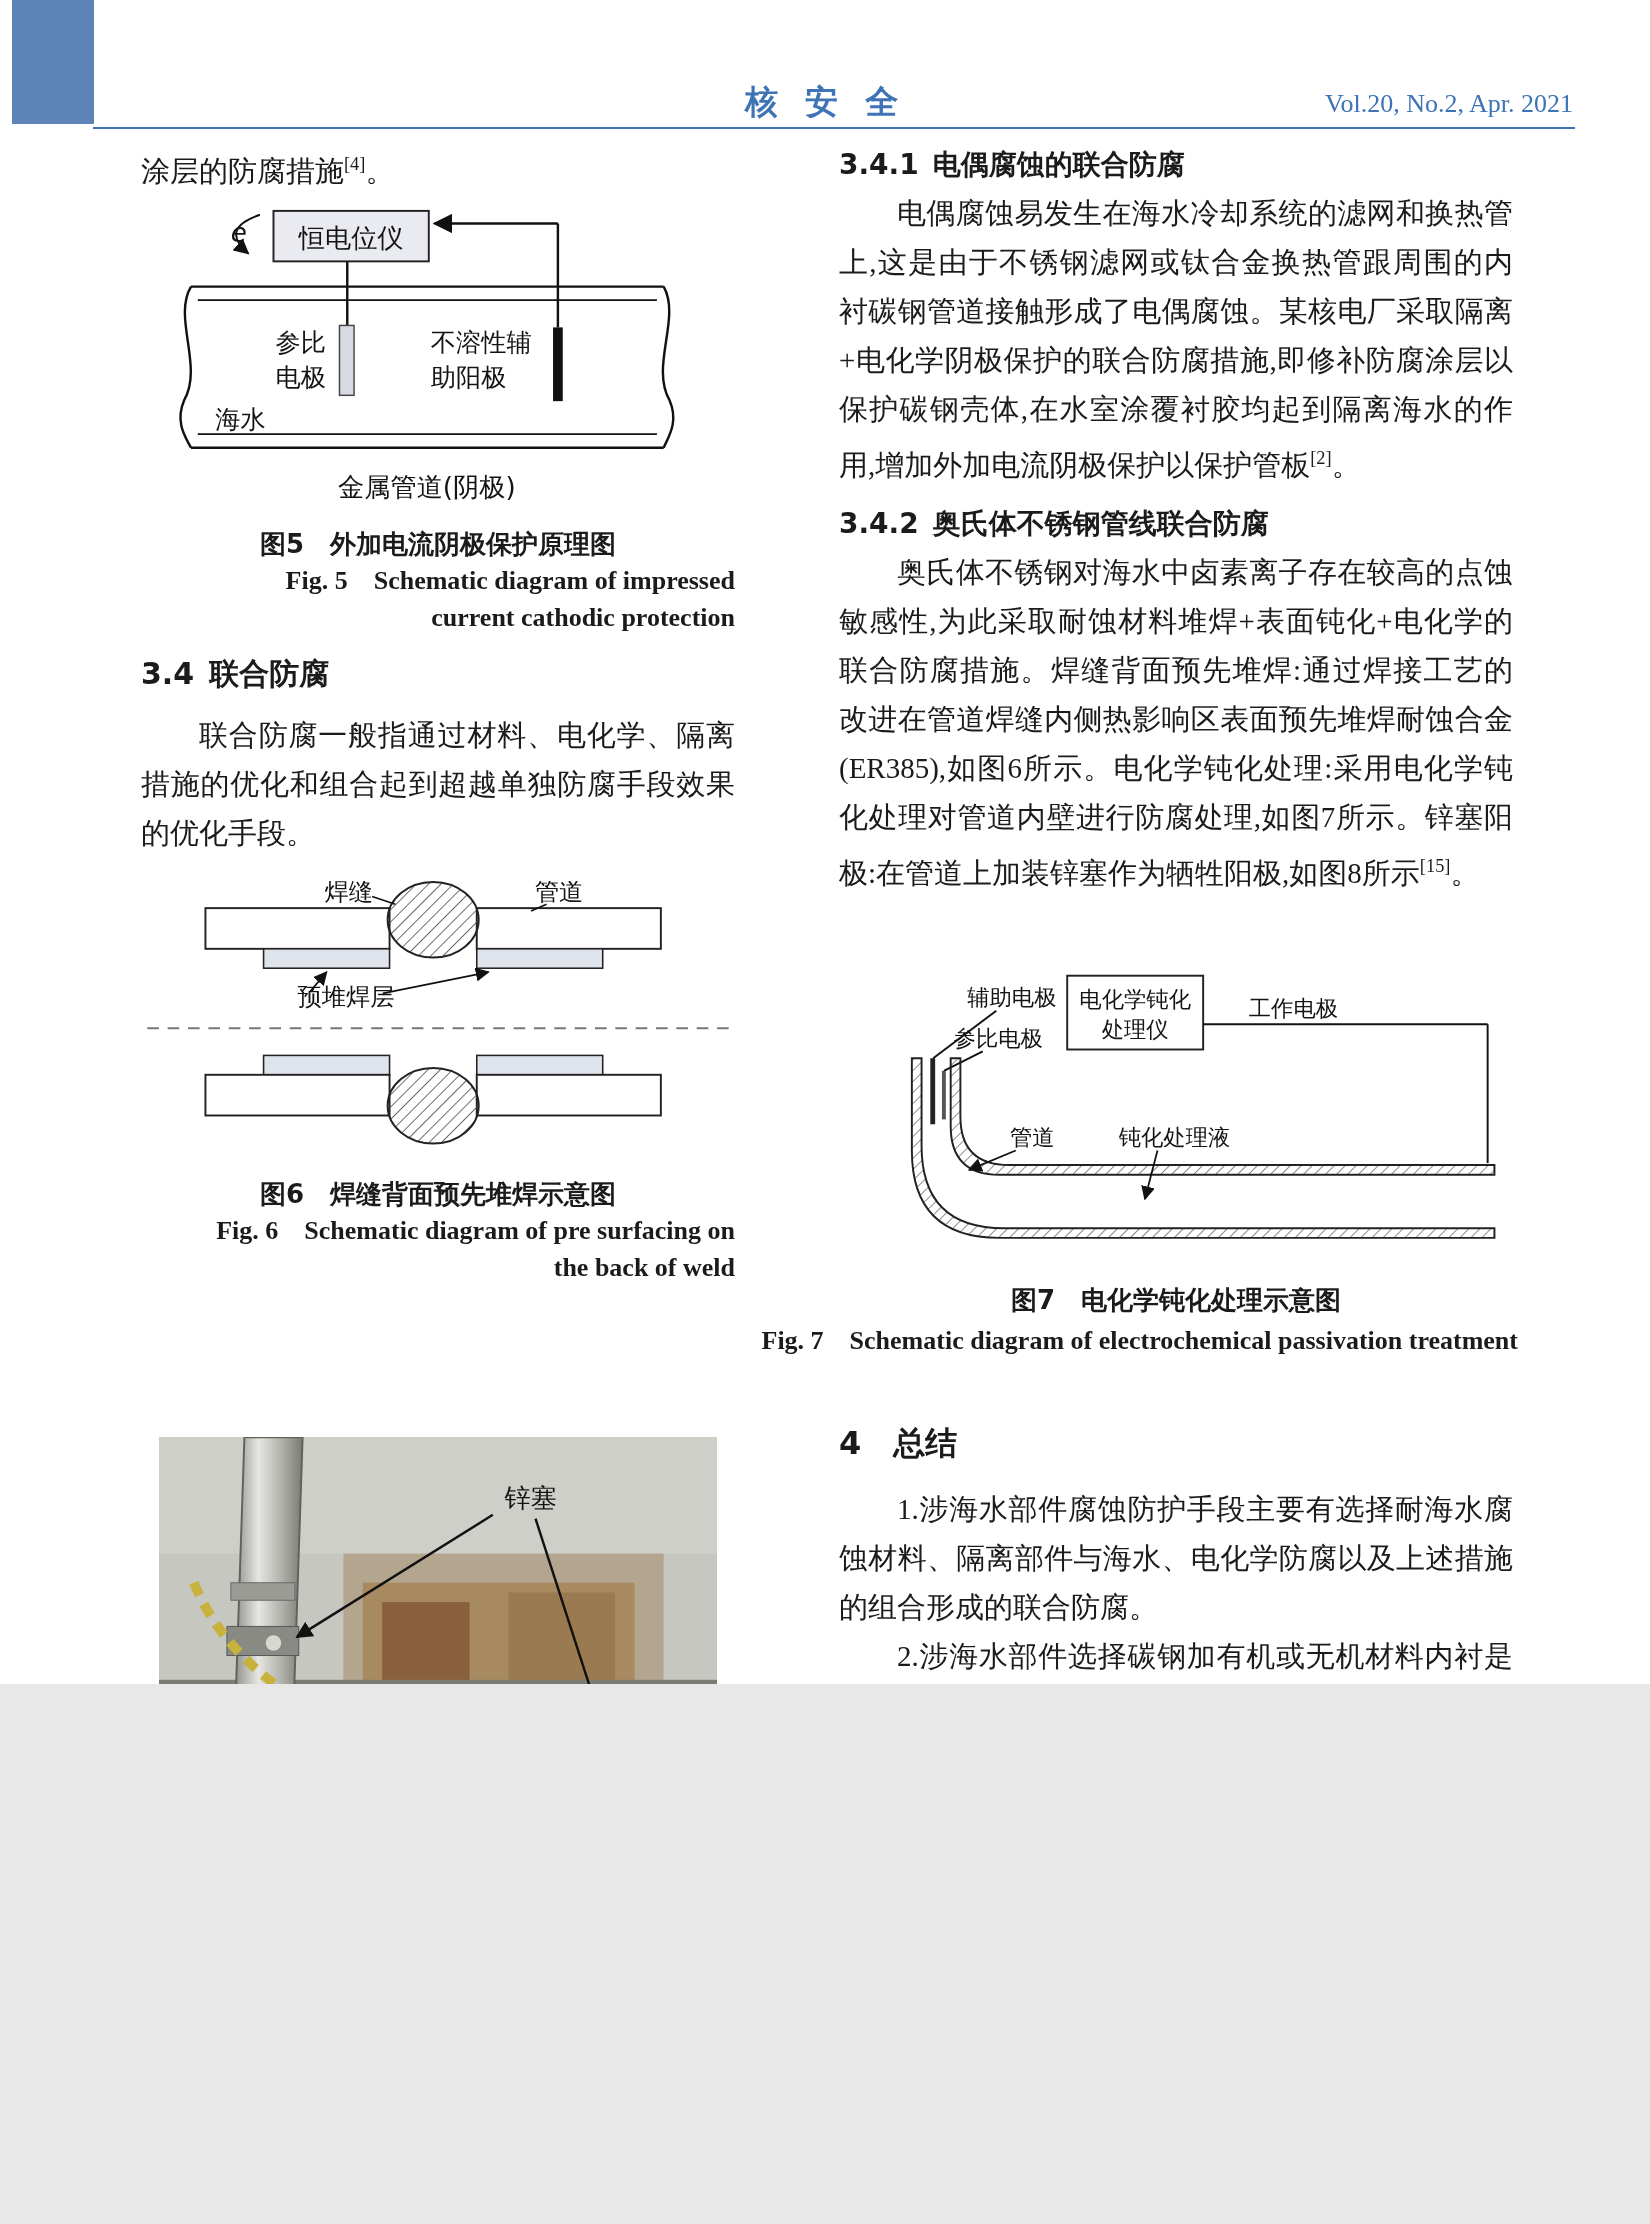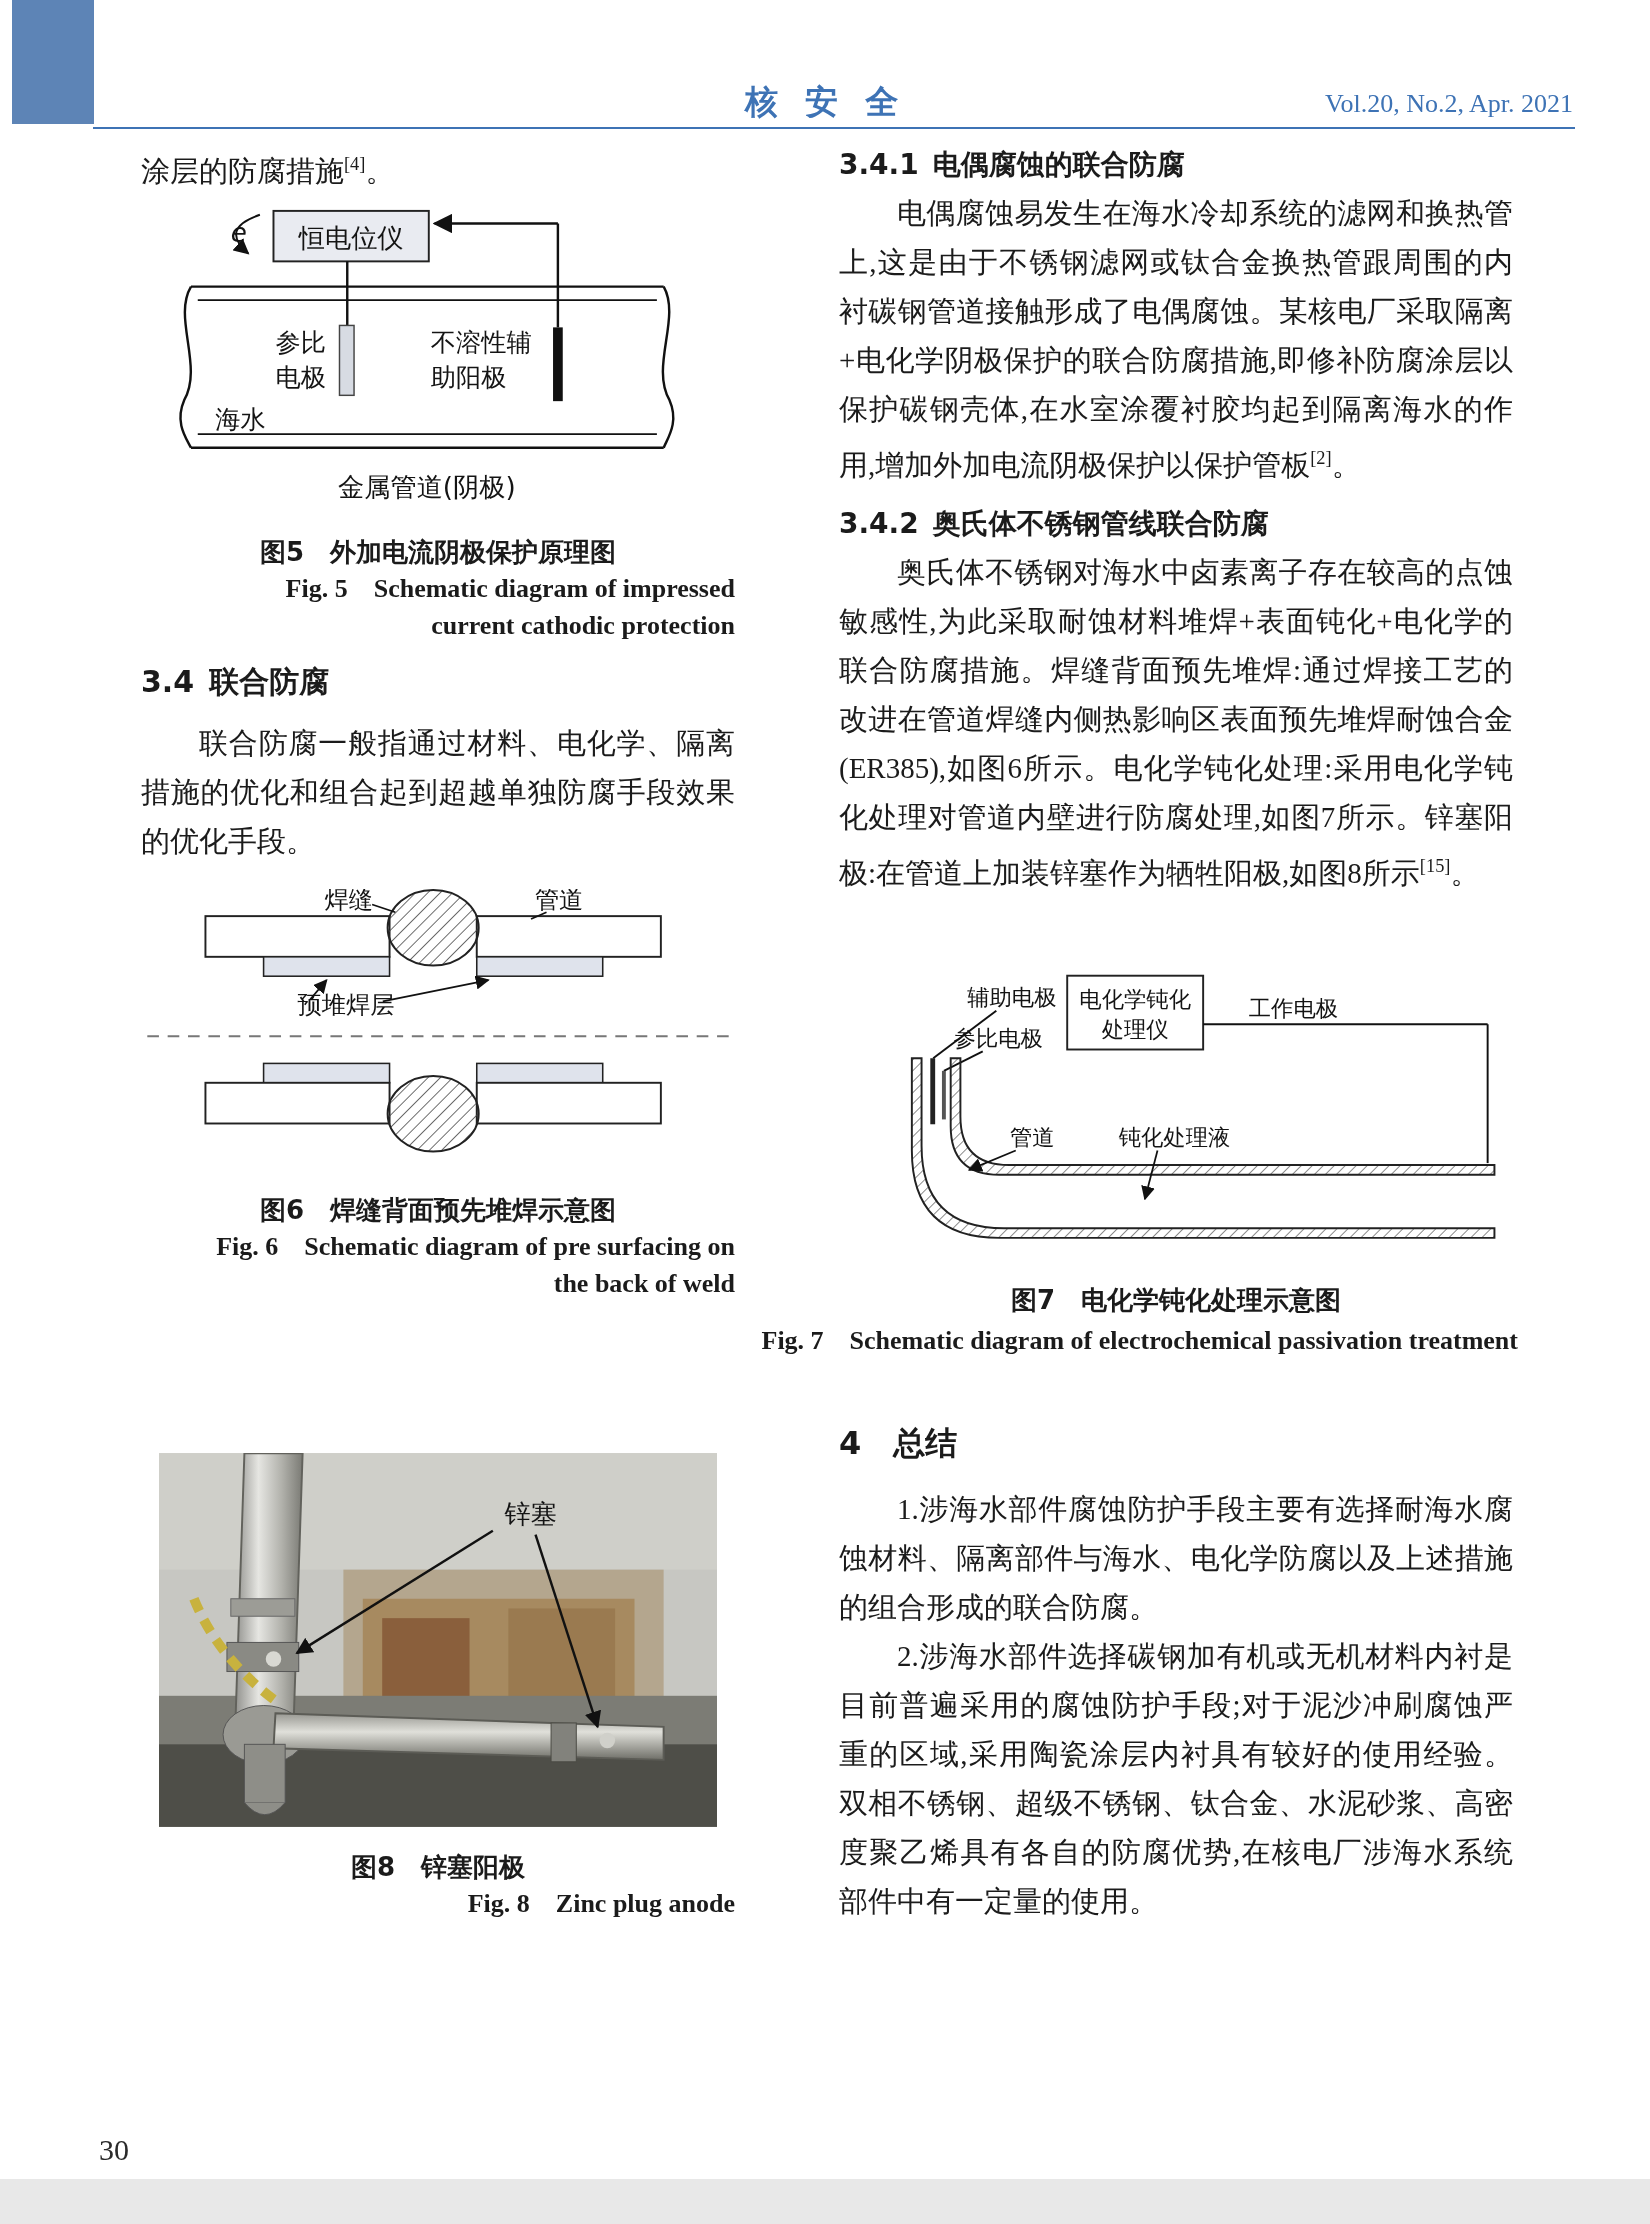--- a/index.html
+++ b/index.html
@@ -1,37 +1,37 @@
 <!DOCTYPE html>
 <html><head>
 <meta charset="utf-8">
 <style>
   *{margin:0;padding:0;box-sizing:border-box}
   html,body{background:#e8e8e8}
-  .page{position:relative;width:1651px;height:2179px;background:#ffffff;margin:0 auto;overflow:hidden;
+  .page{position:relative;width:1651px;height:1684px;background:#ffffff;margin:0 auto;overflow:hidden;
     font-family:"Liberation Serif","DejaVu Serif",serif;color:#1b1b1b}
   .corner-rect{position:absolute;left:11.6px;top:0;width:82px;height:124px;background:#5d84b6}
   .journal-title{position:absolute;left:0;right:0;top:80px;text-align:center;
     font-family:"DejaVu Sans","Liberation Sans",sans-serif;font-weight:bold;
     font-size:33px;letter-spacing:7.8px;color:#3e73b5}
   .volume-info{position:absolute;right:78px;top:89px;font-size:26px;color:#3e73b5}
   .header-rule{position:absolute;left:93px;right:76px;top:127px;height:1.9px;background:#3e73b5}
   .col{position:absolute;top:140px}
   .col-left{left:141px;width:594px}
   .col-right{left:839px;width:674px}
   .body-text{font-size:29px;line-height:49px;text-align:justify;color:#1b1b1b}
   .ind{text-indent:2em}
   sup{font-size:18.4px}
   .h2{font-family:"DejaVu Sans","Liberation Sans",sans-serif;font-weight:bold;font-size:30px;line-height:47px;margin-top:14px}
   .h3{font-family:"DejaVu Sans","Liberation Sans",sans-serif;font-weight:bold;font-size:28px;line-height:49px}
   .h3.mt{margin-top:9.7px}
   .h1{font-family:"DejaVu Sans","Liberation Sans",sans-serif;font-weight:bold;font-size:32px;line-height:49px;margin-top:60px}
   .fig{text-align:center}
   .fig svg{display:block;margin:0 auto}
-  .cap-cn{font-family:"DejaVu Sans","Liberation Sans",sans-serif;font-weight:bold;font-size:26px;line-height:35px;text-align:center;margin-top:23px}
+  .cap-cn{font-family:"DejaVu Sans","Liberation Sans",sans-serif;font-weight:bold;font-size:26px;line-height:35px;text-align:center;margin-top:15px}
   .cap-en{font-family:"Liberation Serif","DejaVu Serif",serif;font-weight:bold;font-size:26px;line-height:37px;text-align:right}
   .fig5-wrap{margin-top:5.8px}
   .s34-body{margin-top:14px}
   .fig6-wrap{margin-top:23px}
   .fig8-wrap{margin-top:151px}
   .fig7-wrap{margin-top:68px}
   .fig7-wrap svg{margin:0 0 0 68px}
   .fig7-wrap .cap-cn{margin-top:16px}
   .fig7-cap-en{width:757px;margin-left:-78px;margin-top:3.9px}
   .s4-p1{margin-top:17.5px}

